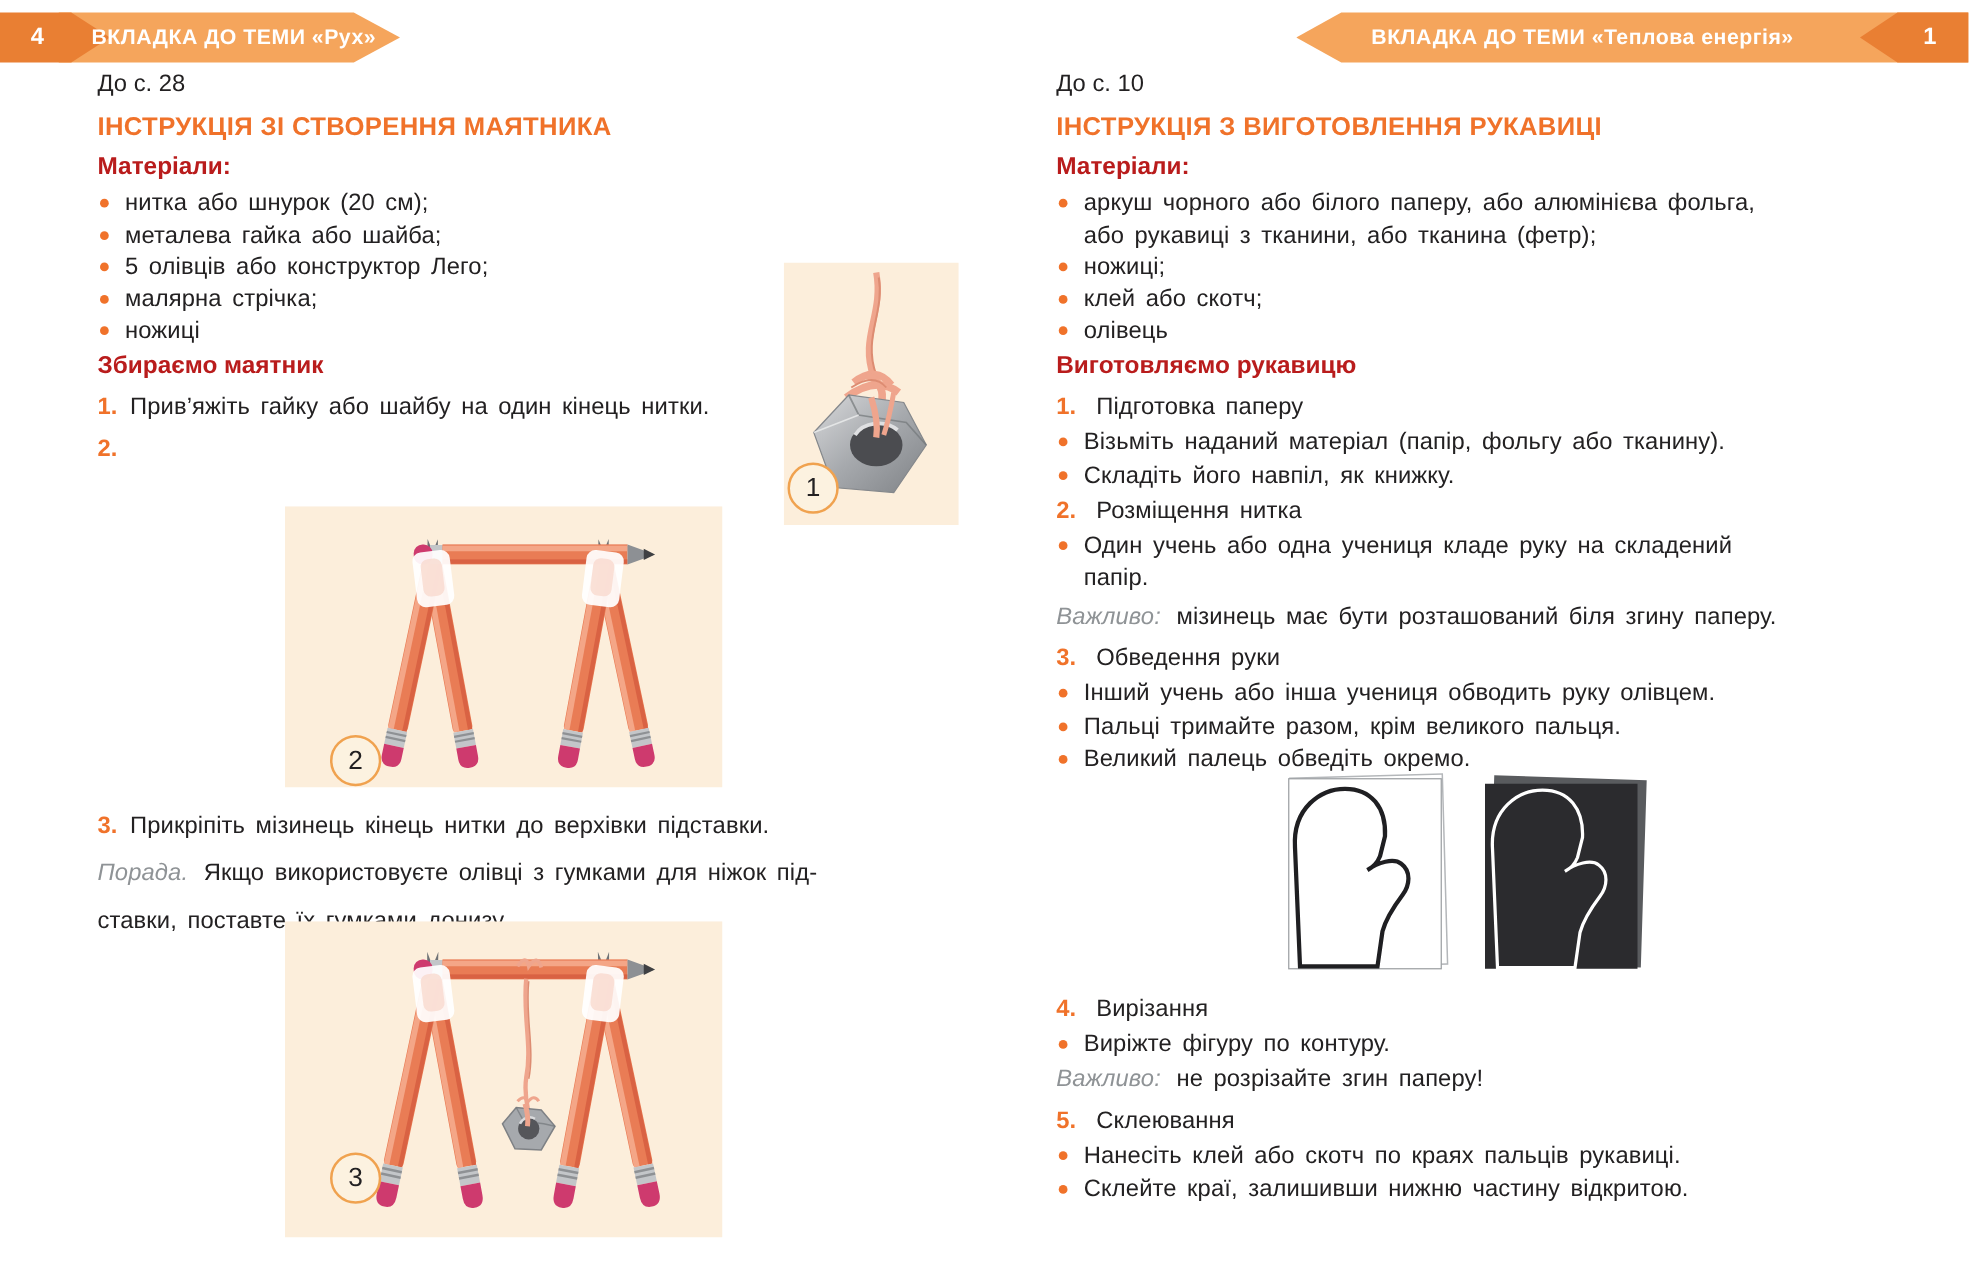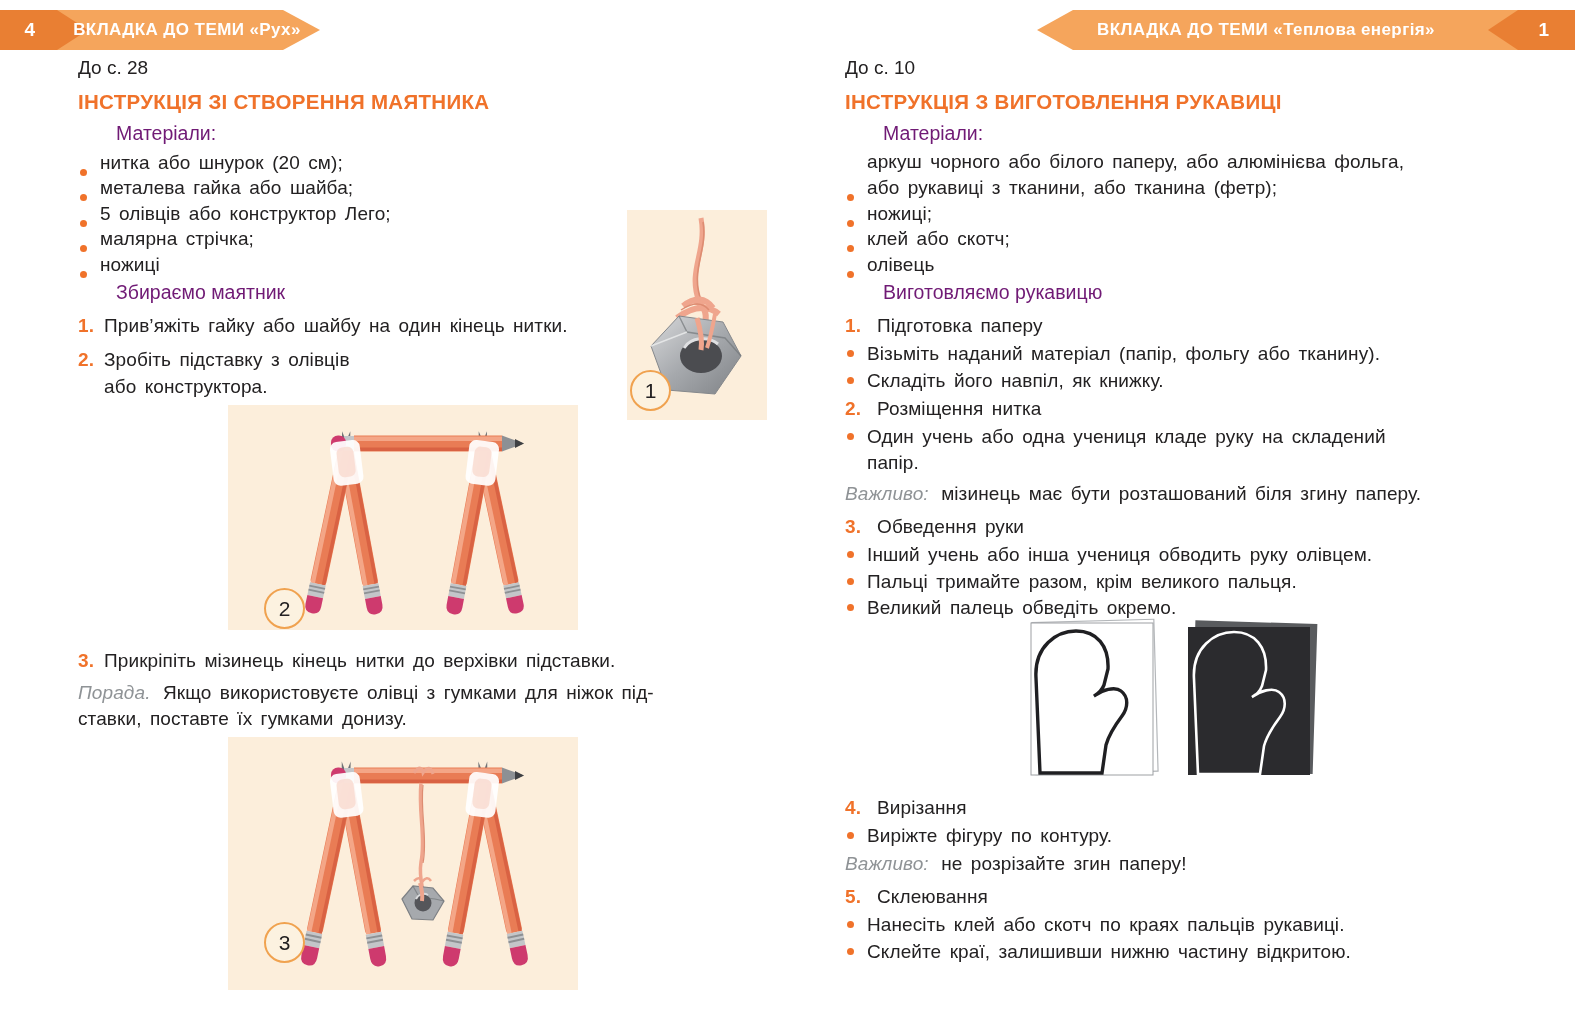--- a/index.html
+++ b/index.html
@@ -6,28 +6,28 @@
   .sheet{position:relative;width:1575px;height:1024px;background:#ffffff;overflow:hidden;
          font-family:"Liberation Sans",sans-serif;color:#232122;}
   .page{position:absolute;top:0;height:1024px;}
   .pg-left{left:0;width:787px;}
   .pg-right{left:787px;width:788px;}
   .abs{position:absolute;}
   .bt{font-size:19px;line-height:26px;word-spacing:3px;letter-spacing:.1px;}
   .pre{white-space:pre-line;}
   .pref{font-size:19px;}
   .ptitle{font-size:20.5px;font-weight:bold;color:#f0722a;letter-spacing:.3px;}
-  .subhead{font-size:19.5px;font-weight:normal;color:#701a75;margin-left:38px;}
+  .subhead{font-size:19.5px;font-weight:bold;color:#b91c1c;}
   .banner-txt{position:absolute;color:#ffffff;font-weight:bold;display:flex;
               align-items:center;justify-content:center;letter-spacing:.4px;}
   .bnum{font-size:19px;}
   .btitle{font-size:17px;white-space:nowrap;}
   .brow{display:flex;align-items:flex-start;}
   .dot{width:7px;height:7px;border-radius:50%;background:#f0722a;margin:9px 13px 0 0;flex:none;}
-  .mlist .brow{height:25.5px;align-items:flex-end;}
+  .mlist .brow{height:25.5px;}
   .step{display:flex;align-items:flex-start;}
   .num{color:#f0722a;font-weight:bold;flex:none;width:26px;}
   .stitle{font-weight:normal;}
   .note-label{color:#8f9396;font-style:italic;margin-right:4px;}
   .figno{position:absolute;width:41px;height:41px;border-radius:50%;background:#fcf2e0;
          border:2.5px solid #f0a24f;display:flex;align-items:center;justify-content:center;
          font-size:21px;color:#232122;box-sizing:border-box;}
   svg{display:block;}
 </style>
 </head>
@@ -72,22 +72,20 @@
     </div>
 
     <div class="abs subhead" style="left:78px;top:281px">Збираємо маятник</div>
 
     <div class="abs bt step" style="left:78px;top:313px;width:660px">
       <span class="num">1.</span>
       <span>Прив’яжіть гайку або шайбу на один кінець нитки.</span>
     </div>
     <div class="abs bt step" style="left:78px;top:347px;width:420px;line-height:26.5px">
       <span class="num">2.</span>
-      <span class="pre">Зробіть підставку з олівців
-або конструктора.</span>
     </div>
 
     <div class="abs" style="left:627px;top:210px">
       <svg width="140" height="210" viewBox="0 0 140 210">
         <defs>
           <linearGradient id="gnut" x1="0" y1="0" x2="1" y2="1">
             <stop offset="0" stop-color="#d8d9db"></stop>
               <stop offset=".5" stop-color="#a6a9ad"></stop>
             <stop offset="1" stop-color="#7f8286"></stop>
           </linearGradient>
@@ -149,21 +147,21 @@
         <use href="#tape" transform="translate(256,44) rotate(7)"></use>
       </svg>
       <div class="figno" style="left:36px;top:183px">2</div>
     </div>
 
     <div class="abs bt step" style="left:78px;top:648px;width:680px">
       <span class="num">3.</span>
       <span>Прикріпіть мізинець кінець нитки до верхівки підставки.</span>
     </div>
 
-    <div class="abs bt" style="left:78px;top:680px;width:645px;line-height:26px">
+    <div class="abs bt" style="left:78px;top:680px;width:645px;line-height:38px">
       <span class="note-label">Порада.</span>
       <span class="pre">Якщо використовуєте олівці з гумками для ніжок під-
 ставки, поставте їх гумками донизу.</span>
     </div>
 
     <div class="abs" style="left:228px;top:737px">
       <svg width="350" height="253" viewBox="0 0 350 253">
         <rect width="350" height="253" fill="#fceedb"></rect>
         <use href="#leg" transform="translate(117,42) rotate(-10.5) scale(1,1.12)"></use>
         <use href="#leg" transform="translate(119,42) rotate(12) scale(1,1.12)"></use>

